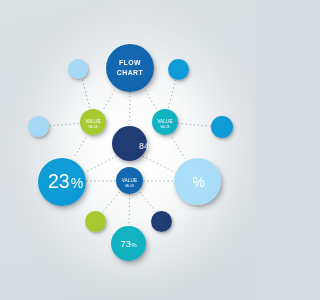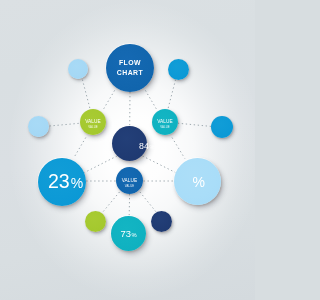--- a/index.html
+++ b/index.html
@@ -22,21 +22,21 @@
   .c-84 .pct{margin-top:5px;margin-right:1.5px;padding-left:36px;}
   .c-84{left:112px;top:126px;width:35px;height:35px;
     background:radial-gradient(circle at 42% 35%, #233f78 0%, #203b73 55%, #1e3970 85%, #1d376e 100%);
     box-shadow:-0.5px -0.7px 0.9px rgba(255,255,255,.9), 0.9px 1.4px 2.2px rgba(118,96,86,.34), 2.4px 3.4px 5.2px rgba(72,82,96,.31);}
   .c-23{left:38px;top:158px;width:48px;height:48px;
     background:radial-gradient(circle at 42% 35%, #119dd7 0%, #0d9ad6 55%, #0a98d5 85%, #0896d4 100%);
     box-shadow:-0.5px -0.7px 0.9px rgba(255,255,255,.9), 0.9px 1.4px 2.2px rgba(118,96,86,.34), 2.4px 3.4px 5.2px rgba(72,82,96,.31);}
   .c-17{left:174px;top:158px;width:47px;height:47px;
     background:radial-gradient(circle at 42% 35%, #acdef8 0%, #a9ddf8 55%, #a6dbf7 85%, #a4daf7 100%);
     box-shadow:-0.5px -0.7px 0.9px rgba(255,255,255,.9), 0.9px 1.4px 2.2px rgba(118,96,86,.34), 2.4px 3.4px 5.2px rgba(72,82,96,.31);}
-  .c-73{left:111px;top:216px;width:35px;height:35px;
+  .c-73{left:111px;top:226px;width:35px;height:35px;
     background:radial-gradient(circle at 42% 35%, #13b5c3 0%, #10b2c1 55%, #0eb0bf 85%, #0daebe 100%);
     box-shadow:-0.5px -0.7px 0.9px rgba(255,255,255,.9), 0.9px 1.4px 2.2px rgba(118,96,86,.34), 2.4px 3.4px 5.2px rgba(72,82,96,.31);}
 
   .pct{display:flex;align-items:baseline;justify-content:center;}
   .c-17 .pct{margin-left:1.5px;}
   .c-23 .pct{margin-left:7px;}
   .pct .num{font-weight:normal;}
   .pct .unit{font-weight:normal;}
 
   .c-23 .num,.c-17 .num{font-size:19.6px;letter-spacing:-0.1px;}

